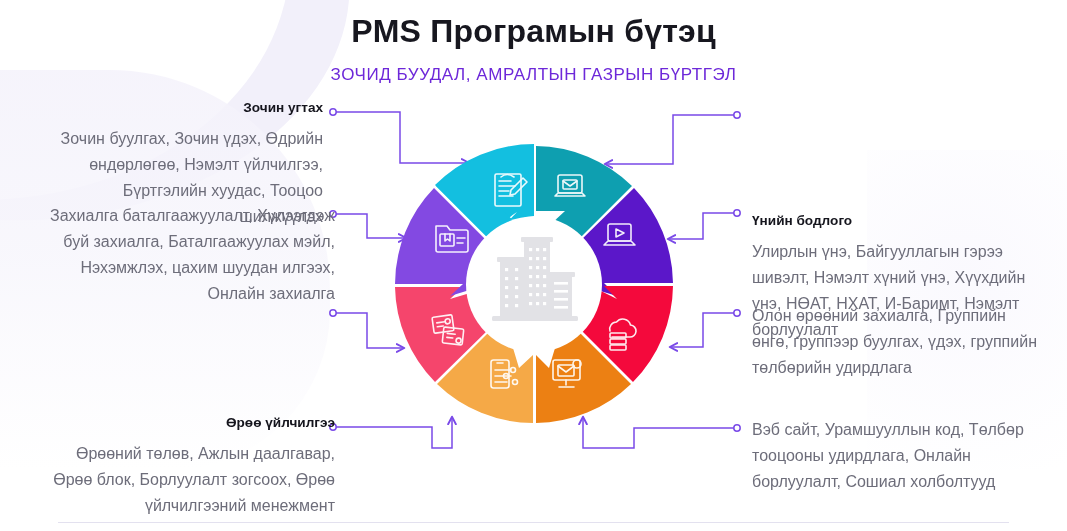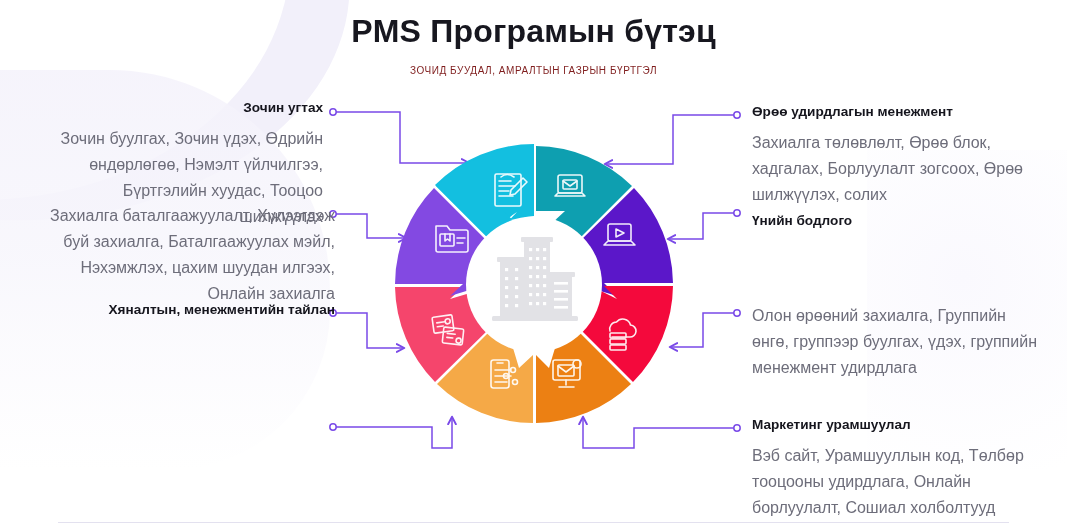--- a/index.html
+++ b/index.html
@@ -40,21 +40,21 @@
     background: #e3e1ef;
   }
 
   
   .header { position: absolute; left: 0; right: 0; top: 14px; text-align: center; }
   .title {
     font-size: 32px; font-weight: 700; color: #17171f;
     letter-spacing: .2px; line-height: 1.12;
   }
   .subtitle {
-    margin-top: 15px; font-size: 10px; color: #7f1d1d;
+    margin-top: 15px; font-size: 17px; color: #6d28d9;
     letter-spacing: .55px;
   }
 
   
   .block { position: absolute; width: 285px; }
   .block .b-head {
     font-size: 13.6px; font-weight: 700; color: #15151d;
     line-height: 1.25; margin-bottom: 9px;
   }
   .block .b-body {
@@ -280,31 +280,30 @@
   </div>
 
   <div class="block left blk-l1">
     <div class="b-head">Зочин угтах</div>
     <div class="b-body">Зочин буулгах, Зочин үдэх, Өдрийн өндөрлөгөө, Нэмэлт үйлчилгээ, Бүртгэлийн хуудас, Тооцоо шилжүүлэх</div>
   </div>
   <div class="block left blk-l2">
     <div class="b-body">Захиалга баталгаажуулалт, Хүлээгдэж буй захиалга, Баталгаажуулах мэйл, Нэхэмжлэх, цахим шуудан илгээх, Онлайн захиалга</div>
   </div>
   <div class="block left blk-l3">
-    <div class="b-head">Хяналтын, менежментийн тайлан</div>
-  </div>
-
-  <div class="block right blk-r1">
-    <div class="b-head">Өрөө удирдлагын менежмент</div>
-    <div class="b-body">Захиалга төлөвлөлт, Өрөө блок, хадгалах, Борлуулалт зогсоох, Өрөө шилжүүлэх, солих</div>
-  </div>
+  </div>
+  <div class="block left blk-l4">
+    <div class="b-head">Өрөө үйлчилгээ</div>
+    <div class="b-body">Өрөөний төлөв, Ажлын даалгавар, Өрөө блок, Борлуулалт зогсоох, Өрөө үйлчилгээний менежмент</div>
+  </div>
+
   <div class="block right blk-r2">
     <div class="b-head">Үнийн бодлого</div>
+    <div class="b-body">Улирлын үнэ, Байгууллагын гэрээ шивэлт, Нэмэлт хүний үнэ, Хүүхдийн үнэ, НӨАТ, НХАТ, И-Баримт, Нэмэлт борлуулалт</div>
   </div>
   <div class="block right blk-r3">
-    <div class="b-body">Олон өрөөний захиалга, Группийн өнгө, группээр буулгах, үдэх, группийн менежмент удирдлага</div>
+    <div class="b-body">Олон өрөөний захиалга, Группийн өнгө, группээр буулгах, үдэх, группийн төлбөрийн удирдлага</div>
   </div>
   <div class="block right blk-r4">
-    <div class="b-head">Маркетинг урамшуулал</div>
     <div class="b-body">Вэб сайт, Урамшууллын код, Төлбөр тооцооны удирдлага, Онлайн борлуулалт, Сошиал холболтууд</div>
   </div>
 
 </div>
 
 </body></html>

